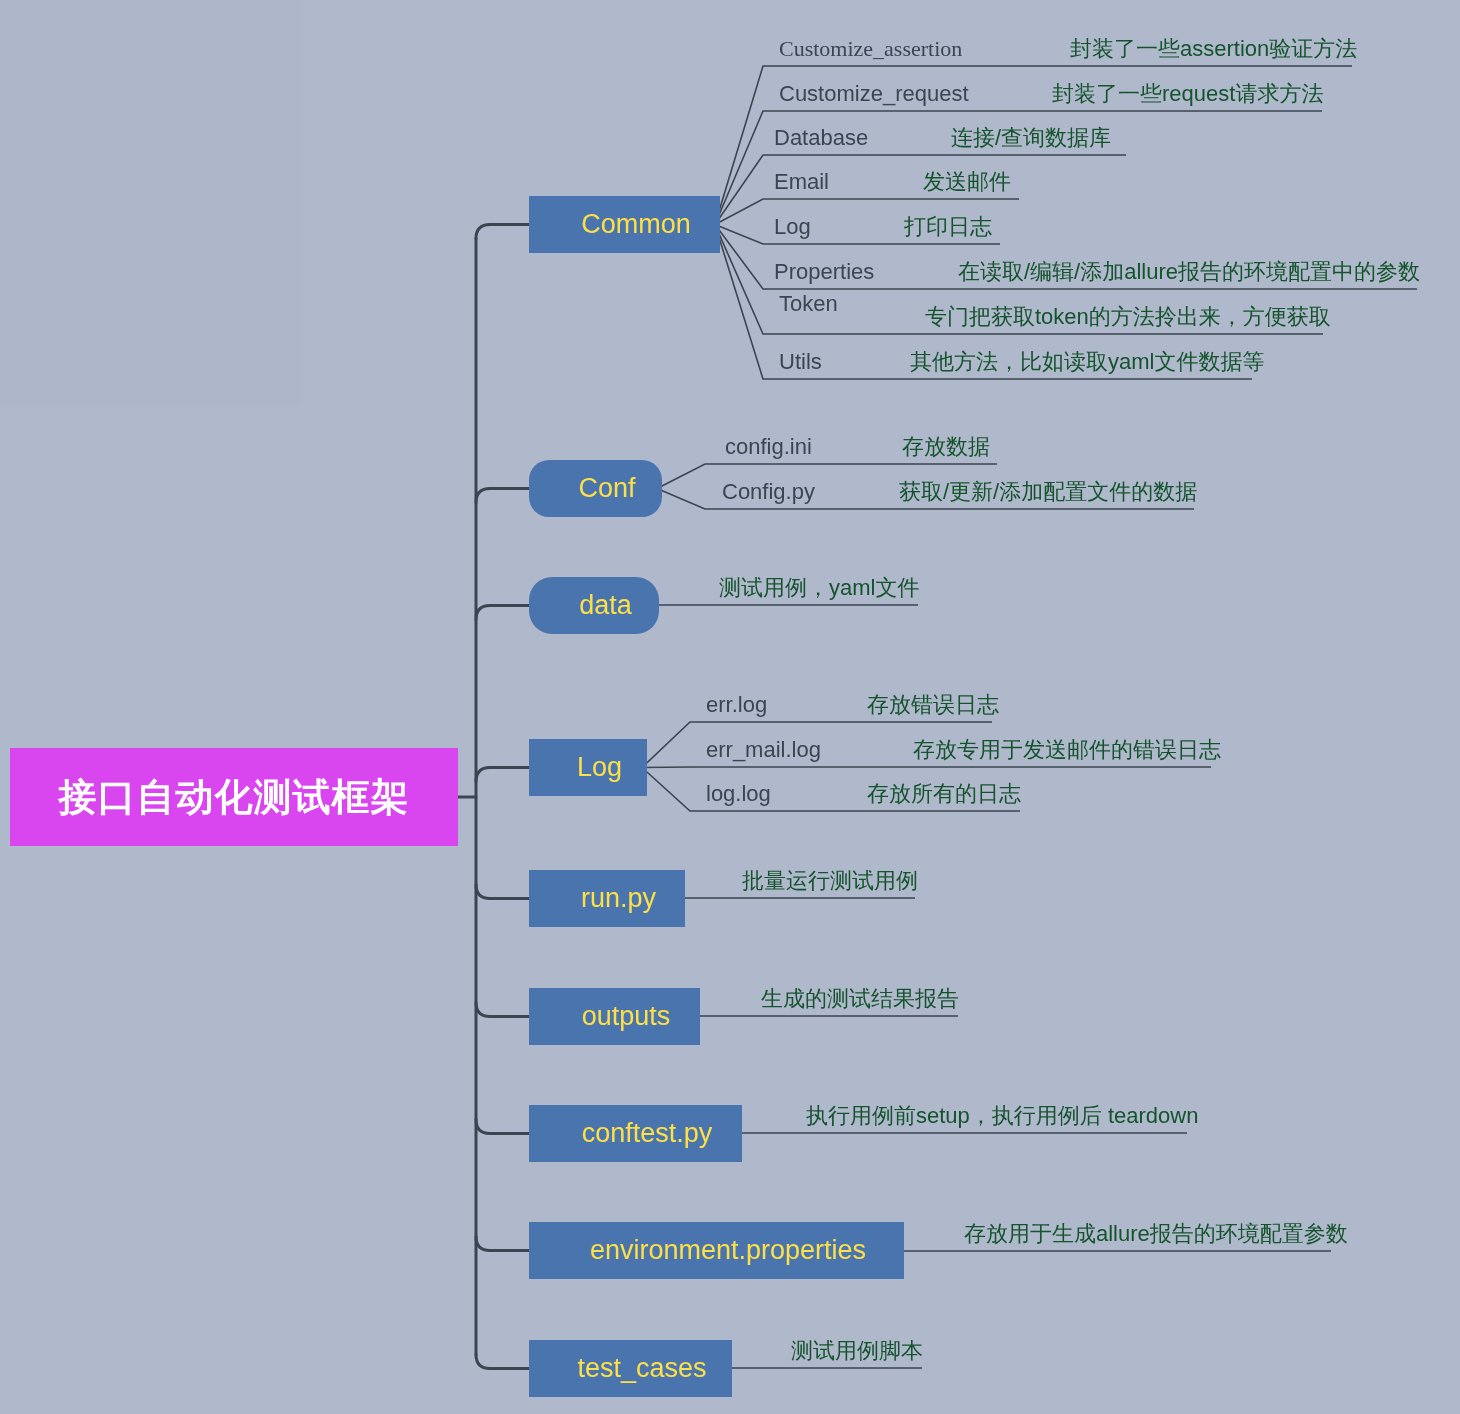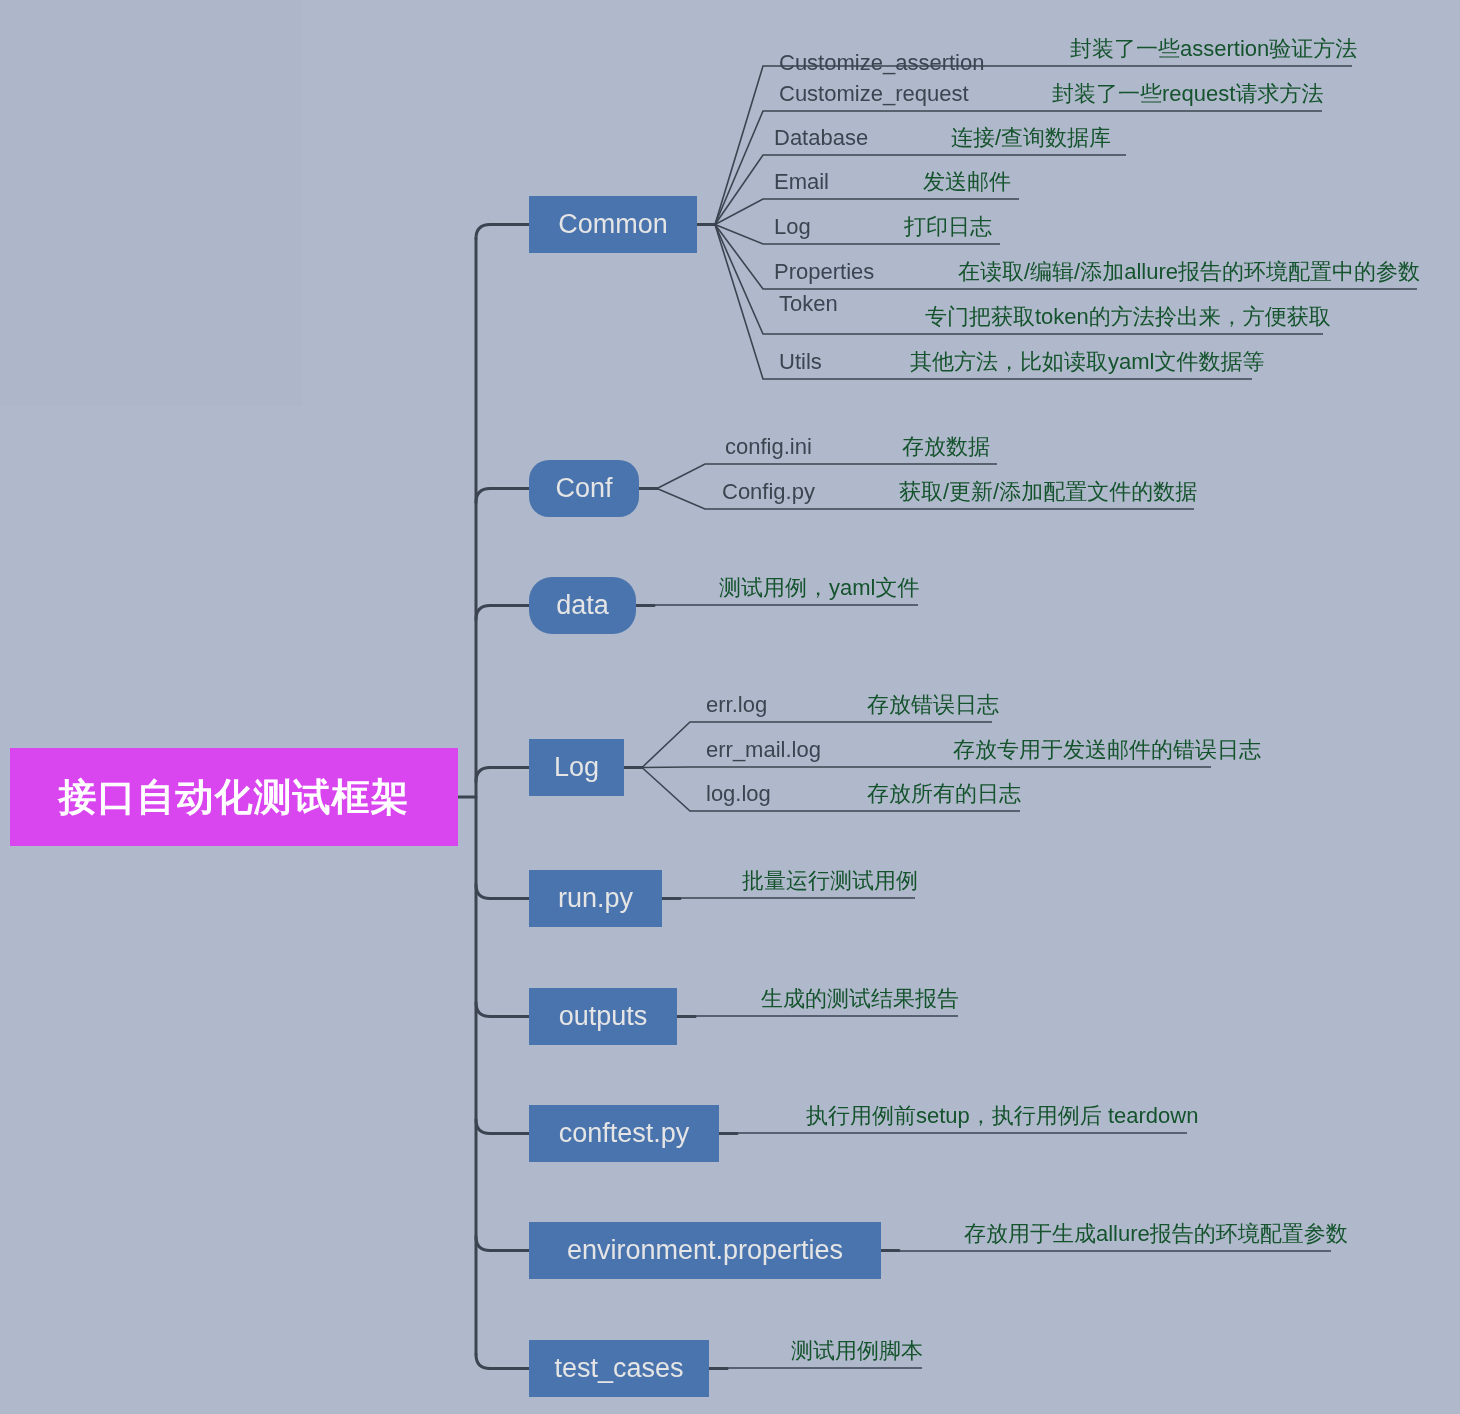--- a/index.html
+++ b/index.html
@@ -37,27 +37,28 @@
     align-items: center;
     justify-content: center;
     color: #ffffff;
     font-size: 38px;
     font-weight: bold;
     letter-spacing: 1px;
   }
   .branch-node {
     position: absolute;
     background: #4a74ae;
-    color: #e5e5e5;
+    color: #fde047;
     display: flex;
     align-items: center;
     justify-content: center;
     font-size: 27px;
     font-weight: 500;
     white-space: nowrap;
+    padding-left: 23px;
   }
   .leaf-label {
     position: absolute;
     color: #3b4450;
     font-size: 22px;
     white-space: nowrap;
     line-height: 1;
   }
   .leaf-desc {
     position: absolute;
@@ -147,21 +148,21 @@
         <span>conftest.py</span>
       </div>
       <div class="branch-node" style="left: 529px; top: 1222px; width: 352px; height: 57px;">
         <span>environment.properties</span>
       </div>
       <div class="branch-node" style="left: 529px; top: 1340px; width: 180px; height: 57px;">
         <span>test_cases</span>
       </div>
     </div>
   <div id="leaves-layer">
-      <div class="leaf-label" style="left: 779px; top: 52px;">Customize_assertion</div>
+      <div class="leaf-label" style="left: 779px; top: 38px; font-family: Liberation Serif, serif;">Customize_assertion</div>
       <div class="leaf-desc" style="left: 1070px; top: 38px;">封装了一些assertion验证方法</div>
       <div class="leaf-label" style="left: 779px; top: 83px;">Customize_request</div>
       <div class="leaf-desc" style="left: 1052px; top: 83px;">封装了一些request请求方法</div>
       <div class="leaf-label" style="left: 774px; top: 127px;">Database</div>
       <div class="leaf-desc" style="left: 951px; top: 127px;">连接/查询数据库</div>
       <div class="leaf-label" style="left: 774px; top: 171px;">Email</div>
       <div class="leaf-desc" style="left: 923px; top: 171px;">发送邮件</div>
       <div class="leaf-label" style="left: 774px; top: 216px;">Log</div>
       <div class="leaf-desc" style="left: 904px; top: 216px;">打印日志</div>
       <div class="leaf-label" style="left: 774px; top: 261px;">Properties</div>
@@ -171,21 +172,21 @@
       <div class="leaf-label" style="left: 779px; top: 351px;">Utils</div>
       <div class="leaf-desc" style="left: 910px; top: 351px;">其他方法，比如读取yaml文件数据等</div>
       <div class="leaf-label" style="left: 725px; top: 436px;">config.ini</div>
       <div class="leaf-desc" style="left: 902px; top: 436px;">存放数据</div>
       <div class="leaf-label" style="left: 722px; top: 481px;">Config.py</div>
       <div class="leaf-desc" style="left: 899px; top: 481px;">获取/更新/添加配置文件的数据</div>
       <div class="leaf-desc" style="left: 719px; top: 577px;">测试用例，yaml文件</div>
       <div class="leaf-label" style="left: 706px; top: 694px;">err.log</div>
       <div class="leaf-desc" style="left: 867px; top: 694px;">存放错误日志</div>
       <div class="leaf-label" style="left: 706px; top: 739px;">err_mail.log</div>
-      <div class="leaf-desc" style="left: 913px; top: 739px; margin-left: 40px;">存放专用于发送邮件的错误日志</div>
+      <div class="leaf-desc" style="left: 913px; top: 739px;">存放专用于发送邮件的错误日志</div>
       <div class="leaf-label" style="left: 706px; top: 783px;">log.log</div>
       <div class="leaf-desc" style="left: 867px; top: 783px;">存放所有的日志</div>
       <div class="leaf-desc" style="left: 742px; top: 870px;">批量运行测试用例</div>
       <div class="leaf-desc" style="left: 761px; top: 988px;">生成的测试结果报告</div>
       <div class="leaf-desc" style="left: 806px; top: 1105px;">执行用例前setup，执行用例后 teardown</div>
       <div class="leaf-desc" style="left: 964px; top: 1223px;">存放用于生成allure报告的环境配置参数</div>
       <div class="leaf-desc" style="left: 791px; top: 1340px;">测试用例脚本</div>
     </div>
 
 </div>

